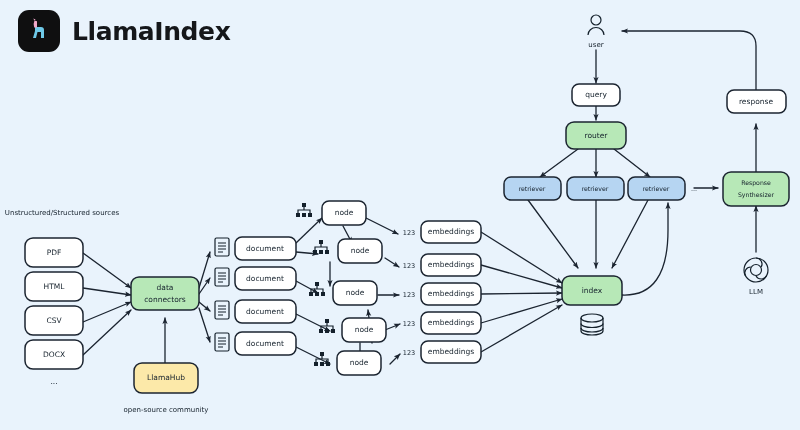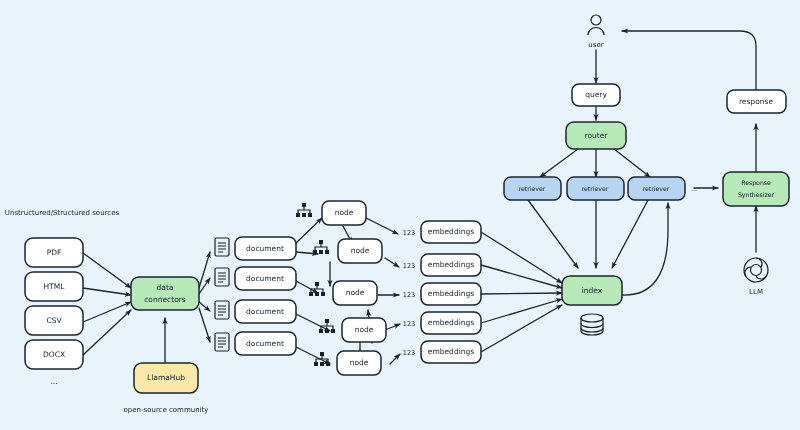--- a/index.html
+++ b/index.html
@@ -50,20 +50,30 @@
   #logo-text{
     font-family:"DejaVu Sans", sans-serif;
     font-size:25px;font-weight:bold;color:#15171a;letter-spacing:-0.4px;
   }
 </style>
 </head>
 <body>
 
 <div id="stage">
 
+  <div id="logo">
+    <div id="logo-mark">
+      <svg width="30" height="30" viewBox="0 0 30 30">
+        <path d="M11 6 L11 15 L9 22 L12 22 L13.5 16 L17 16 L17 22 L20 22 L20 14 Q20 11 17 11 L13 11 L13 6 Z" fill="#6fc9e8"></path>
+        <path d="M10.5 4.5 Q9.2 7 10.2 11.5 L13 11.5 L13 5.2 Z" fill="#f0a8c8"></path>
+        <path d="M10.3 4.6 L9.3 2.6 L11.6 3.6 Z" fill="#f0a8c8"></path>
+      </svg>
+    </div>
+    <div id="logo-text">LlamaIndex</div>
+  </div>
 
   <svg class="layer" id="edges">
     <defs>
       <marker id="ah" markerWidth="7" markerHeight="7" refX="6" refY="3" orient="auto" markerUnits="userSpaceOnUse">
         <path d="M0,0.4 L6.4,3 L0,5.6 L1.4,3 Z" fill="#1b2430"></path>
       </marker>
     </defs>
 
     <path class="edge" d="M83,253 L131,288" marker-end="url(#ah)"></path>
     <path class="edge" d="M83,288 L131,295" marker-end="url(#ah)"></path>

